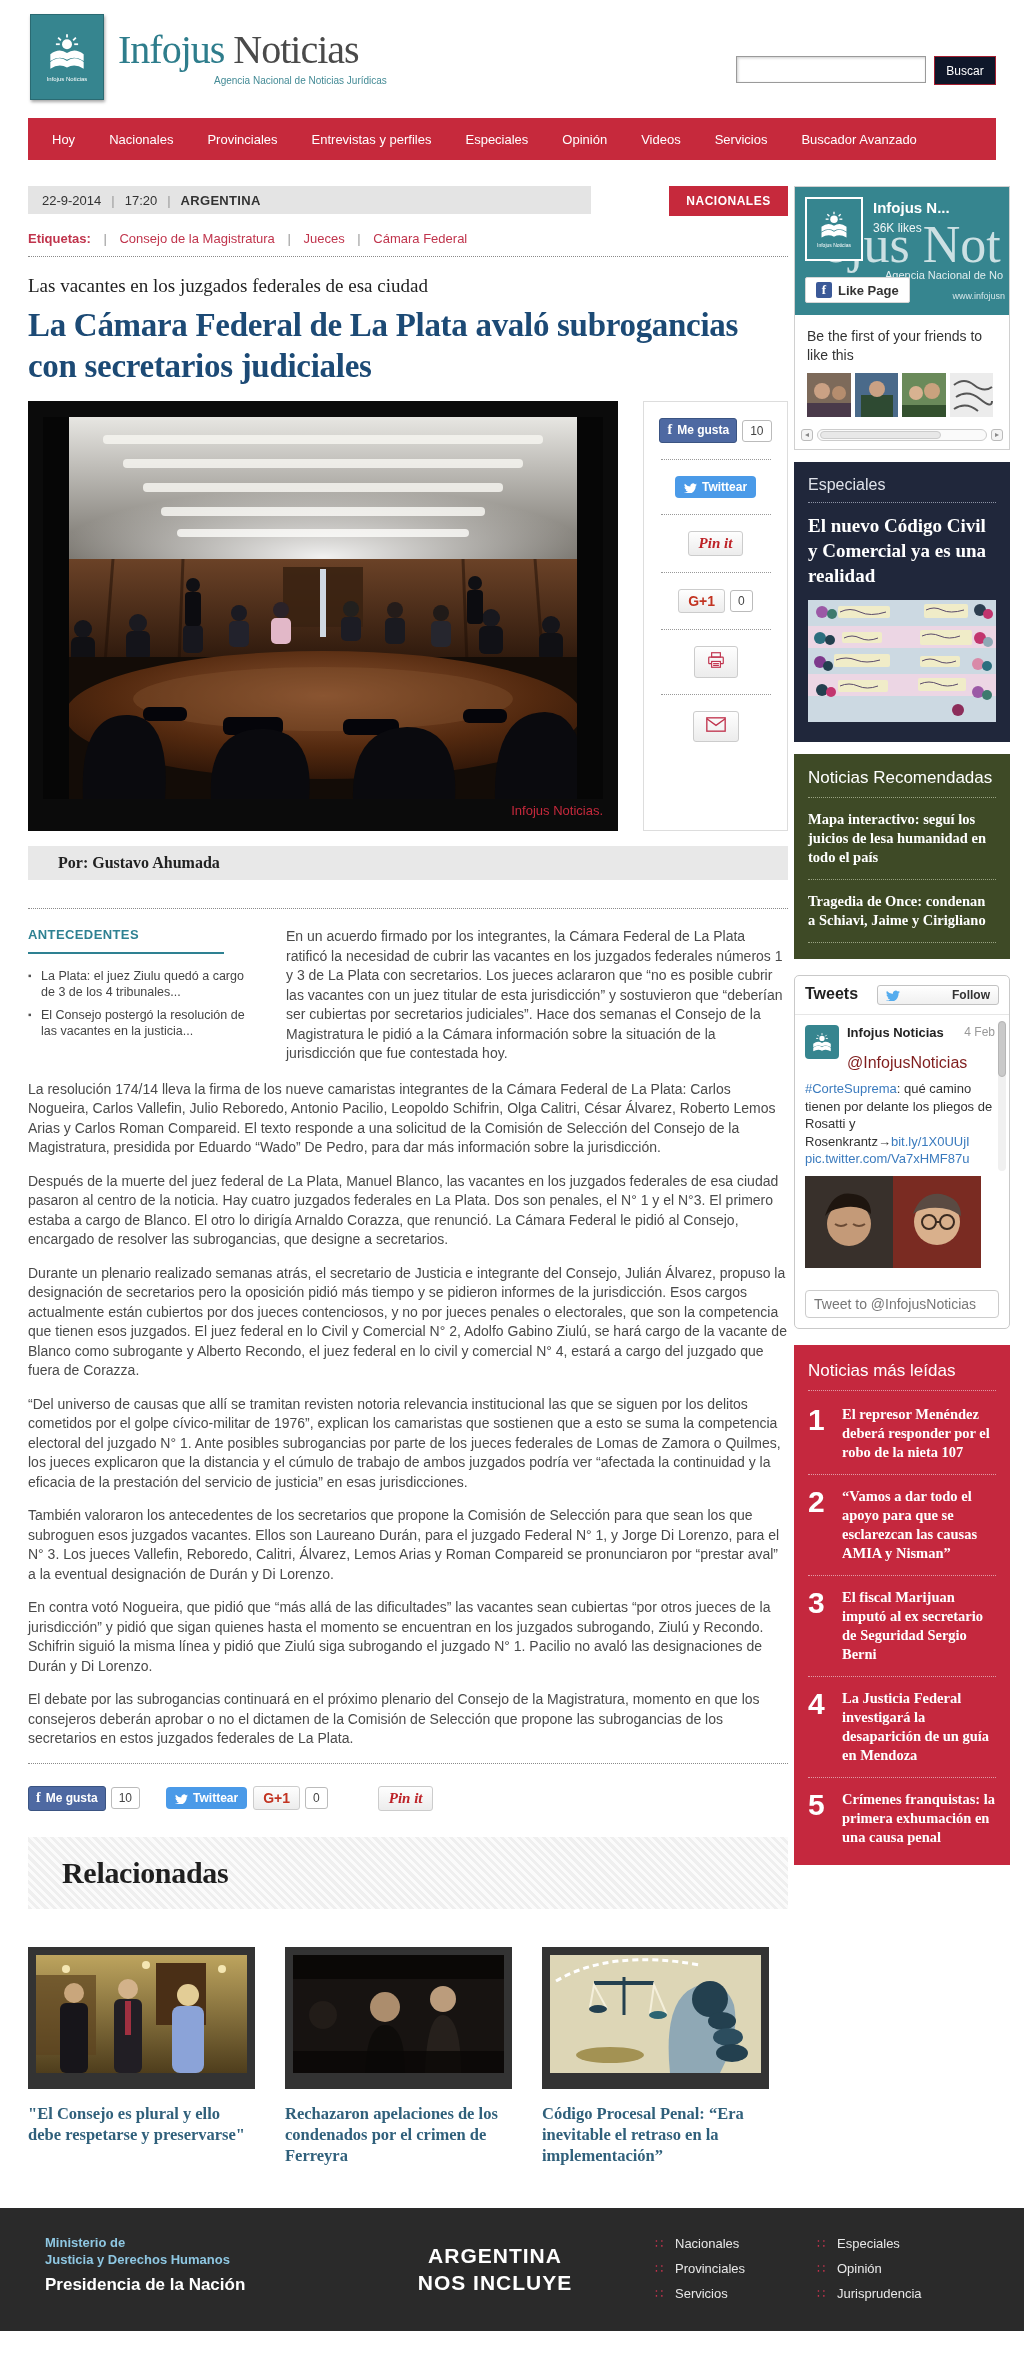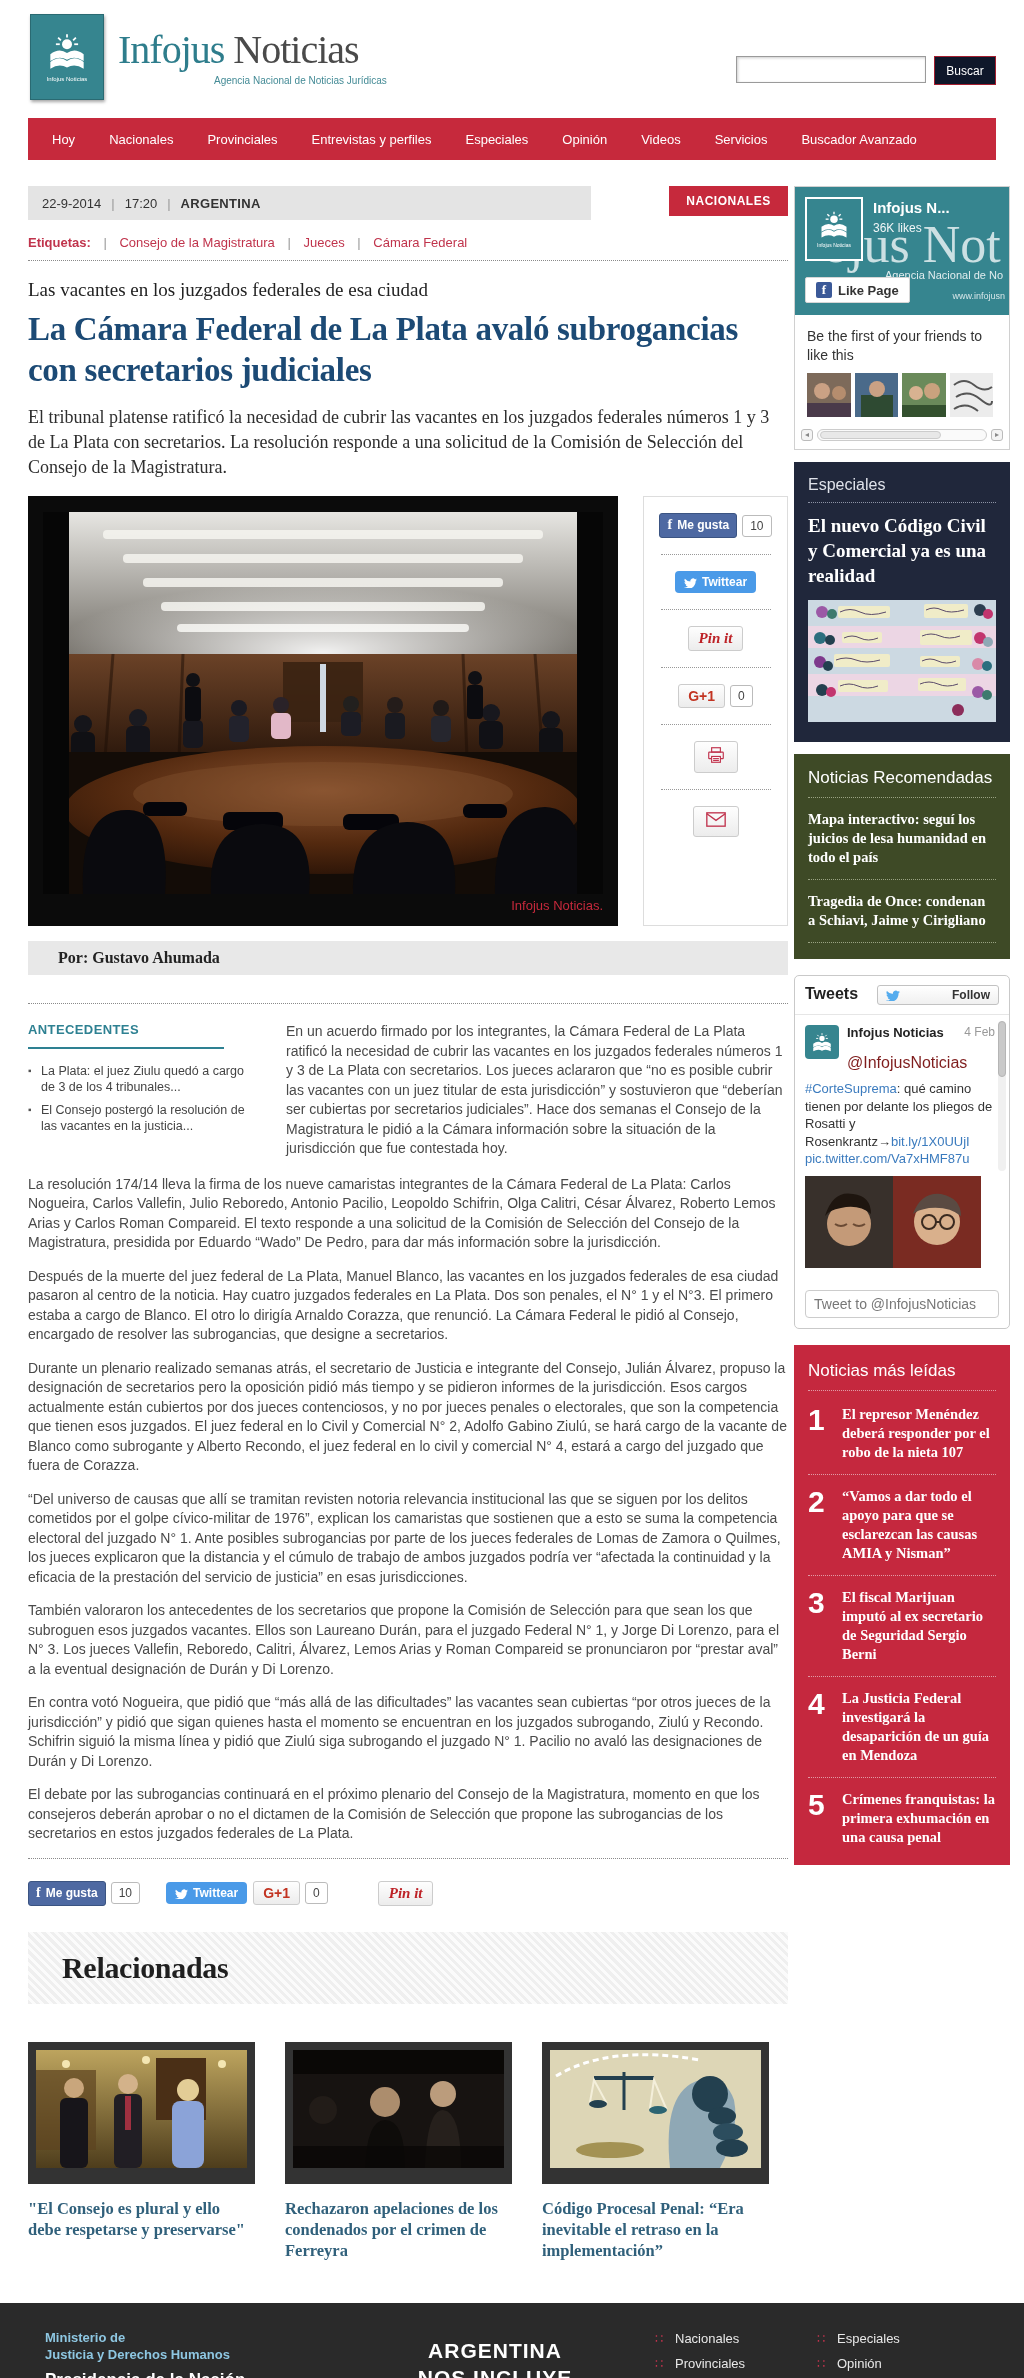--- a/index.html
+++ b/index.html
@@ -22,21 +22,21 @@
   .nav { margin:0 28px; height:42px; background:#c6293c; display:flex; align-items:center; padding:0 24px; }
   .nav a { color:#fff; font-size:13px; text-decoration:none; margin-right:34px; white-space:nowrap; }
 
   
   .row { display:flex; padding-left:28px; padding-right:14px; }
   .main { width:760px; }
   .sidebar { width:216px; margin-left:6px; }
 
   
   .datebar-row { display:flex; justify-content:space-between; margin-top:26px; }
-  .datebar { width:563px; height:34px; background:#e4e4e4; display:flex; align-items:center; padding-left:14px; font-size:13px; color:#333; }
+  .datebar { width:563px; height:28px; background:#e4e4e4; display:flex; align-items:center; padding-left:14px; font-size:13px; color:#333; }
   .datebar .sep { color:#999; margin:0 10px; }
   .datebar b { letter-spacing:.3px; }
   .badge { width:119px; height:30px; background:#c6293c; color:#fff; font-size:12px; font-weight:bold; display:flex; align-items:center; justify-content:center; letter-spacing:.5px; }
   .tags { margin:15px 0 10px; font-size:13px; }
   .tags .lbl { color:#c0344c; font-weight:bold; }
   .tags .sep { color:#999; margin:0 9px; }
   .tags a { color:#c0344c; text-decoration:none; }
   .dotted { border-top:1px dotted #8a8a8a; height:0; }
 
   
@@ -237,21 +237,20 @@
         <span class="sep">|</span>
         <a href="#">Jueces</a>
         <span class="sep">|</span>
         <a href="#">Cámara Federal</a>
       </div>
 
       <div class="dotted"></div>
 
       <div class="overline">Las vacantes en los juzgados federales de esa ciudad</div>
       <h1 class="title">La Cámara Federal de La Plata avaló subrogancias con secretarios judiciales</h1>
-      <div class="lead">El tribunal platense ratificó la necesidad de cubrir las vacantes en los juzgados federales números 1 y 3 de La Plata con secretarios. La resolución responde a una solicitud de la Comisión de Selección del Consejo de la Magistratura.</div>
 
       <div class="photo-row">
         <div class="photo-frame">
           <svg width="560" height="382" viewBox="0 0 560 382">
             <defs>
               <linearGradient id="ceil" x1="0" y1="0" x2="0" y2="1">
                 <stop offset="0" stop-color="#e7e6e2"></stop>
                   <stop offset="1" stop-color="#6e6a63"></stop>
               </linearGradient>
               <linearGradient id="wood" x1="0" y1="0" x2="0" y2="1">

